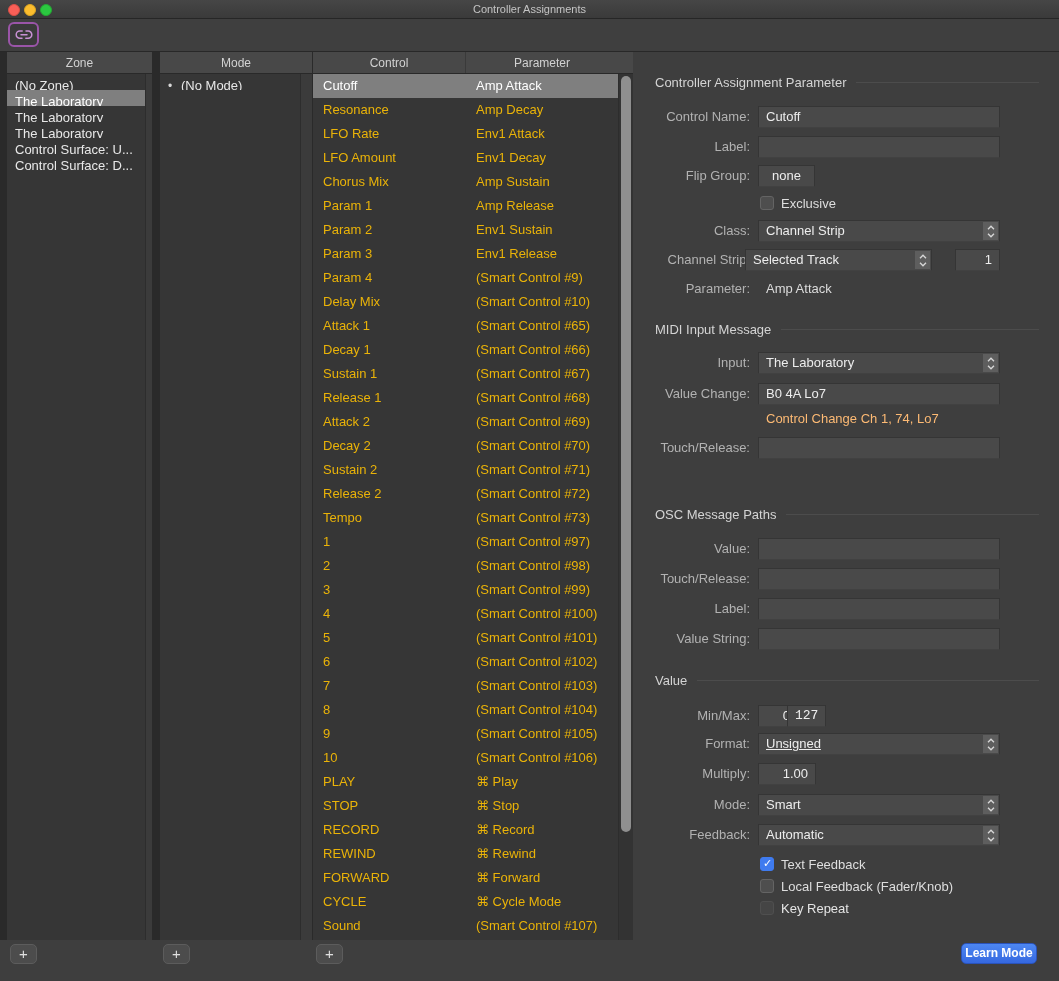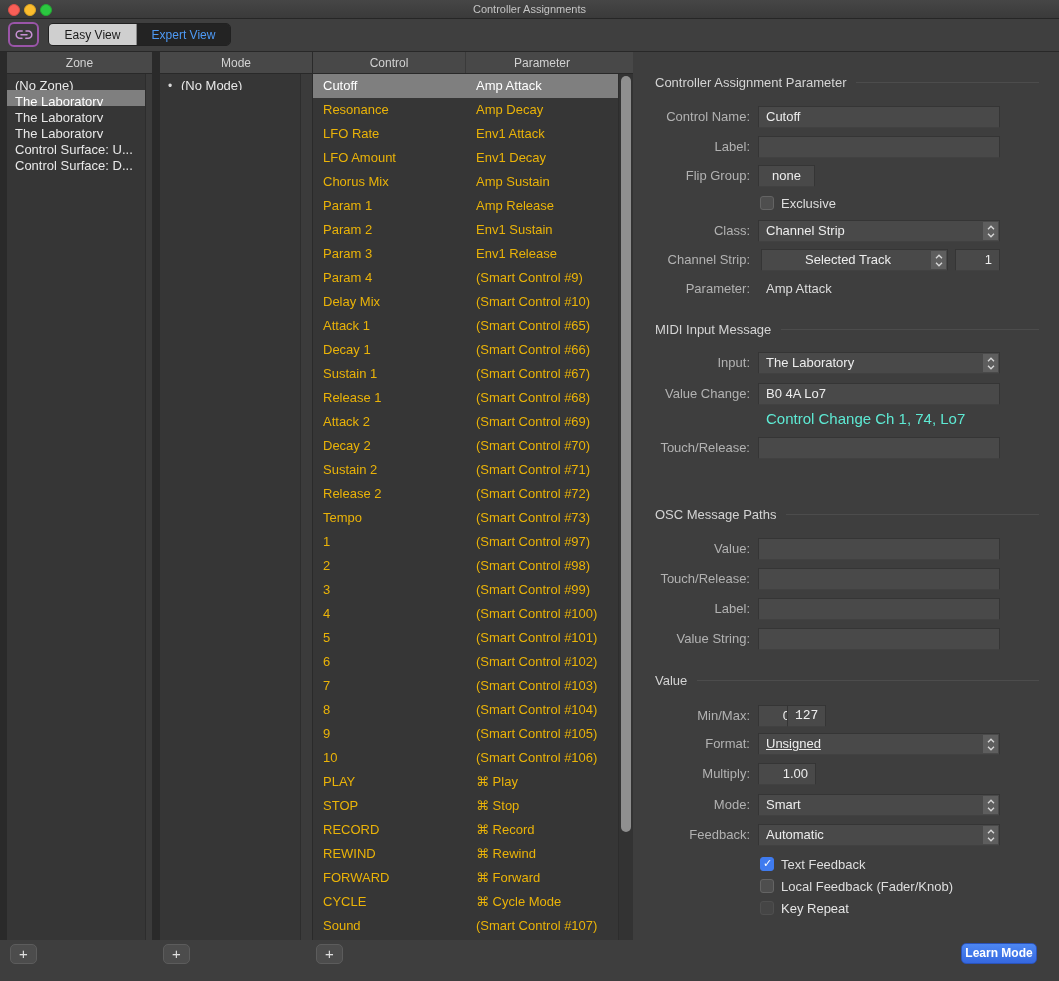--- a/index.html
+++ b/index.html
@@ -56,21 +56,21 @@
   .sectitle span{white-space:nowrap;}
   .sectitle::after{content:"";flex:1;height:1px;background:#4c4c4c;}
   .ilabel{position:absolute;right:309px;font-size:13px;color:#b2b2b2;line-height:22px;white-space:nowrap;}
   .ilabel.mid{line-height:16px;}
   .tfield{position:absolute;height:22px;background:#494949;border:1px solid #353535;border-bottom-color:#414141;color:#ededed;font-size:13px;line-height:20px;padding:0 7px;white-space:nowrap;overflow:hidden;border-radius:1px;}
   .tfield.right{text-align:right;}
   .tfield.center{text-align:center;}
   .dropdown{padding-right:20px;}
   .chev{position:absolute;right:1px;top:1px;bottom:1px;width:15px;background:#5e5e5e;display:flex;align-items:center;justify-content:center;}
   .ivalue{position:absolute;left:133px;font-size:13px;color:#dcdcdc;line-height:16px;}
-  .idesc{position:absolute;left:133px;font-size:15px;color:#5eead4;line-height:16px;}
+  .idesc{position:absolute;left:133px;font-size:13px;color:#fdba74;line-height:16px;}
   .cbrow{position:absolute;left:127px;display:flex;align-items:center;gap:7px;height:16px;}
   .cb{width:14px;height:14px;border-radius:3px;background:#4e4e4e;border:1px solid #646464;position:relative;flex:0 0 auto;}
   .cb.checked{background:#3f7bef;border-color:#3f7bef;}
   .cb.checked::after{content:"\2713";position:absolute;left:2px;top:-1px;font-size:11px;color:#fff;font-weight:bold;}
   .cblabel{font-size:13px;color:#dedede;}
   .cbrow.disabled .cb{opacity:.45;}
   .cbrow.disabled .cblabel{color:#e5e5e5;}
 
   
   .bottombar{position:absolute;left:0;top:940px;width:1059px;height:41px;background:#3e3e3e;}
@@ -92,28 +92,20 @@
   <div class="toolbar">
     <div class="linkbtn">
       <svg width="18" height="14" viewBox="0 0 18 14">
         <g fill="none" stroke="#c891d4" stroke-width="1.5" stroke-linecap="round">
           <path d="M7 10.3 L4.8 10.3 a3.6 3.6 0 1 1 0-7.2 L7.2 3.1"></path>
           <path d="M11 3.1 L13.2 3.1 a3.6 3.6 0 1 1 0 7.2 L10.8 10.3"></path>
           <path d="M6 6.7 L12 6.7"></path>
         </g>
       </svg>
     </div>
-    <div class="segmented">
-      <div class="seg seg-easy">
-          <span>Easy View</span>
-        </div>
-      <div class="seg seg-expert">
-          <span>Expert View</span>
-        </div>
-    </div>
   </div>
 
   <div class="listsbg"></div>
 
   <div class="panel zonecol">
     <div class="colhdr">Zone</div>
     <div class="list">
         <div class="lrow">(No Zone)</div>
         <div class="lrow sel">The Laboratory</div>
         <div class="lrow">The Laboratory</div>
@@ -313,21 +305,21 @@
       <span>Channel Strip</span>
       <span class="chev">
           <svg width="8" height="13" viewBox="0 0 8 13">
             <path d="M1 4.2 L4 1.2 L7 4.2" stroke="#d8d8d8" stroke-width="1.3" fill="none"></path>
             <path d="M1 8.8 L4 11.8 L7 8.8" stroke="#d8d8d8" stroke-width="1.3" fill="none"></path>
           </svg>
         </span>
     </div>
 
     <div class="ilabel" style="top:197px">Channel Strip:</div>
-    <div class="tfield dropdown" style="top:197px;left:128px;width:187px;text-align:center;">
+    <div class="tfield dropdown" style="top:197px;left:112px;width:187px;">
       <span>Selected Track</span>
       <span class="chev">
           <svg width="8" height="13" viewBox="0 0 8 13">
             <path d="M1 4.2 L4 1.2 L7 4.2" stroke="#d8d8d8" stroke-width="1.3" fill="none"></path>
             <path d="M1 8.8 L4 11.8 L7 8.8" stroke="#d8d8d8" stroke-width="1.3" fill="none"></path>
           </svg>
         </span>
     </div>
     <div class="tfield right" style="top:197px;left:322px;width:45px;">1</div>
 

